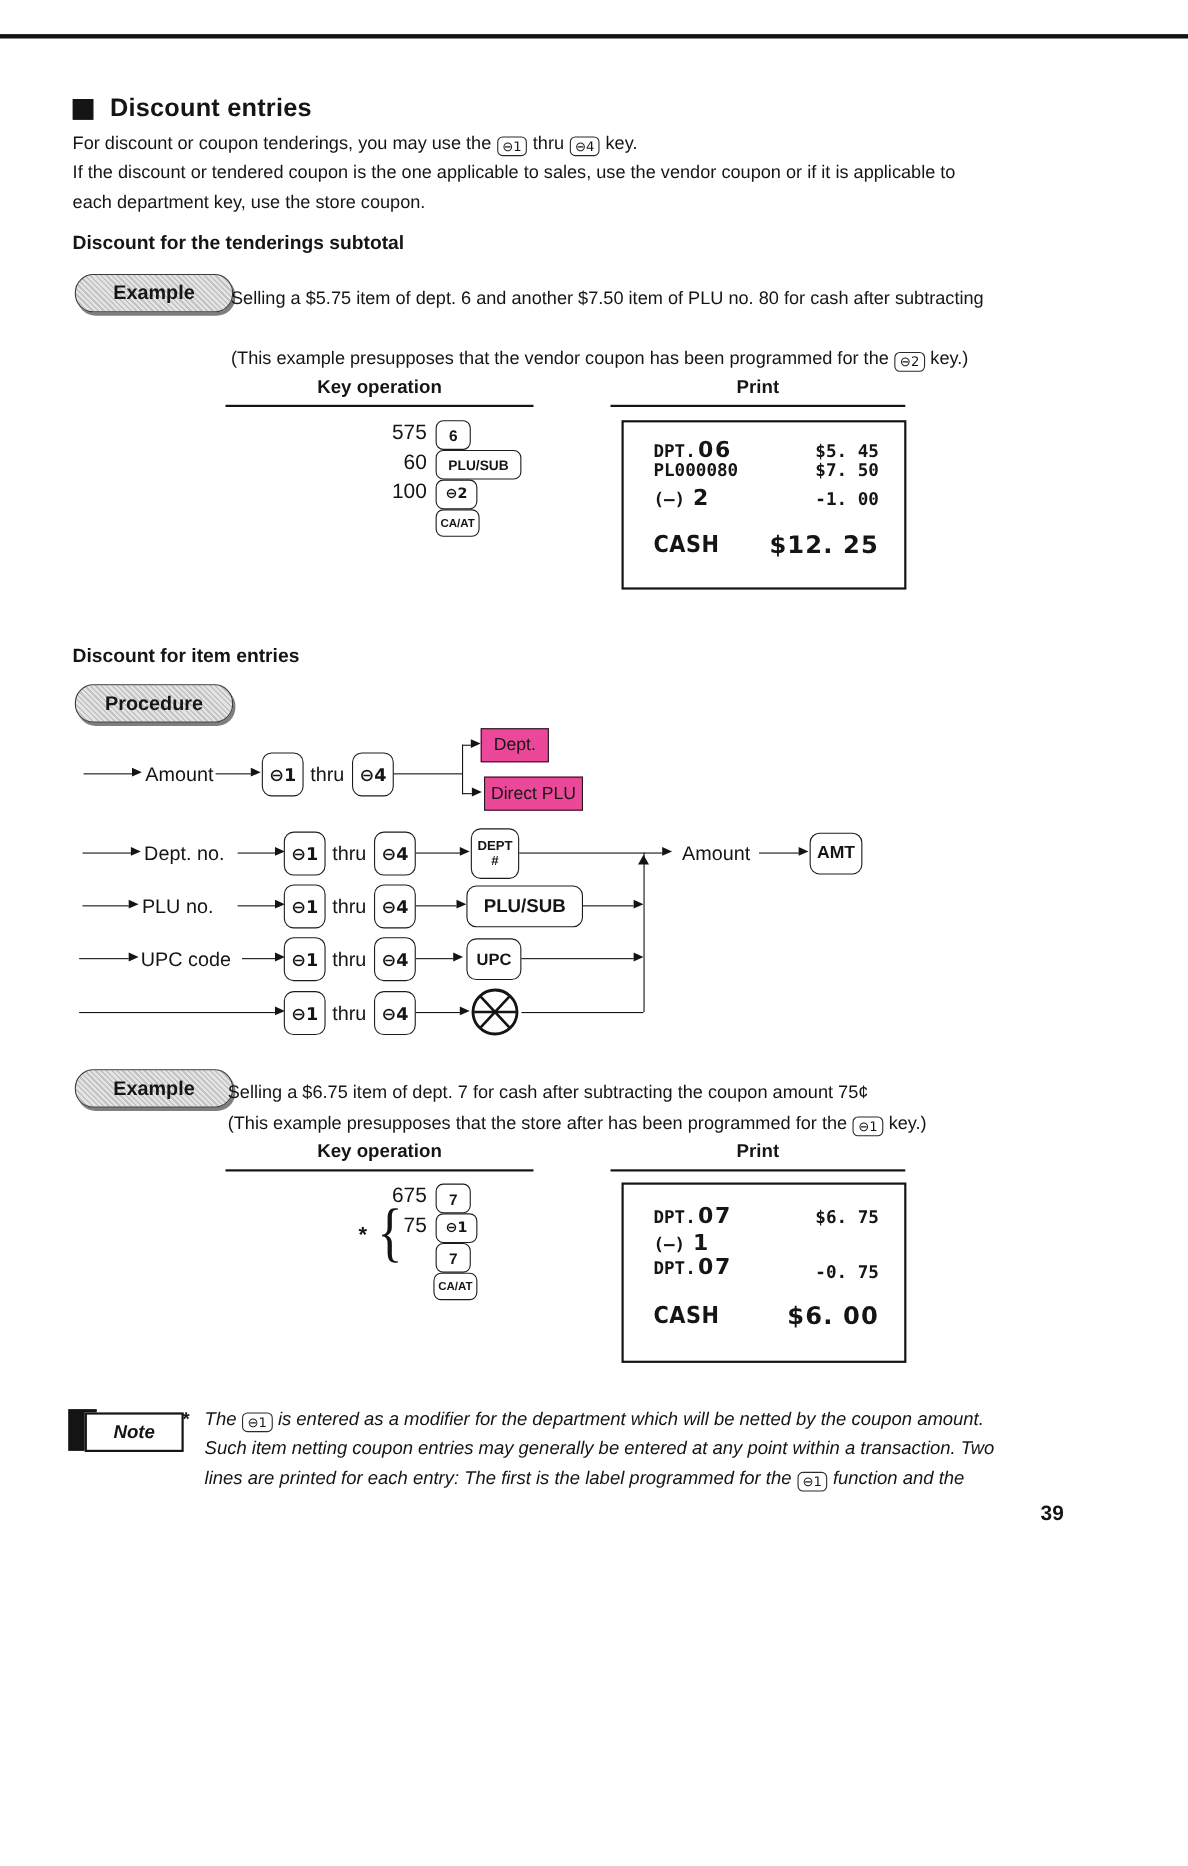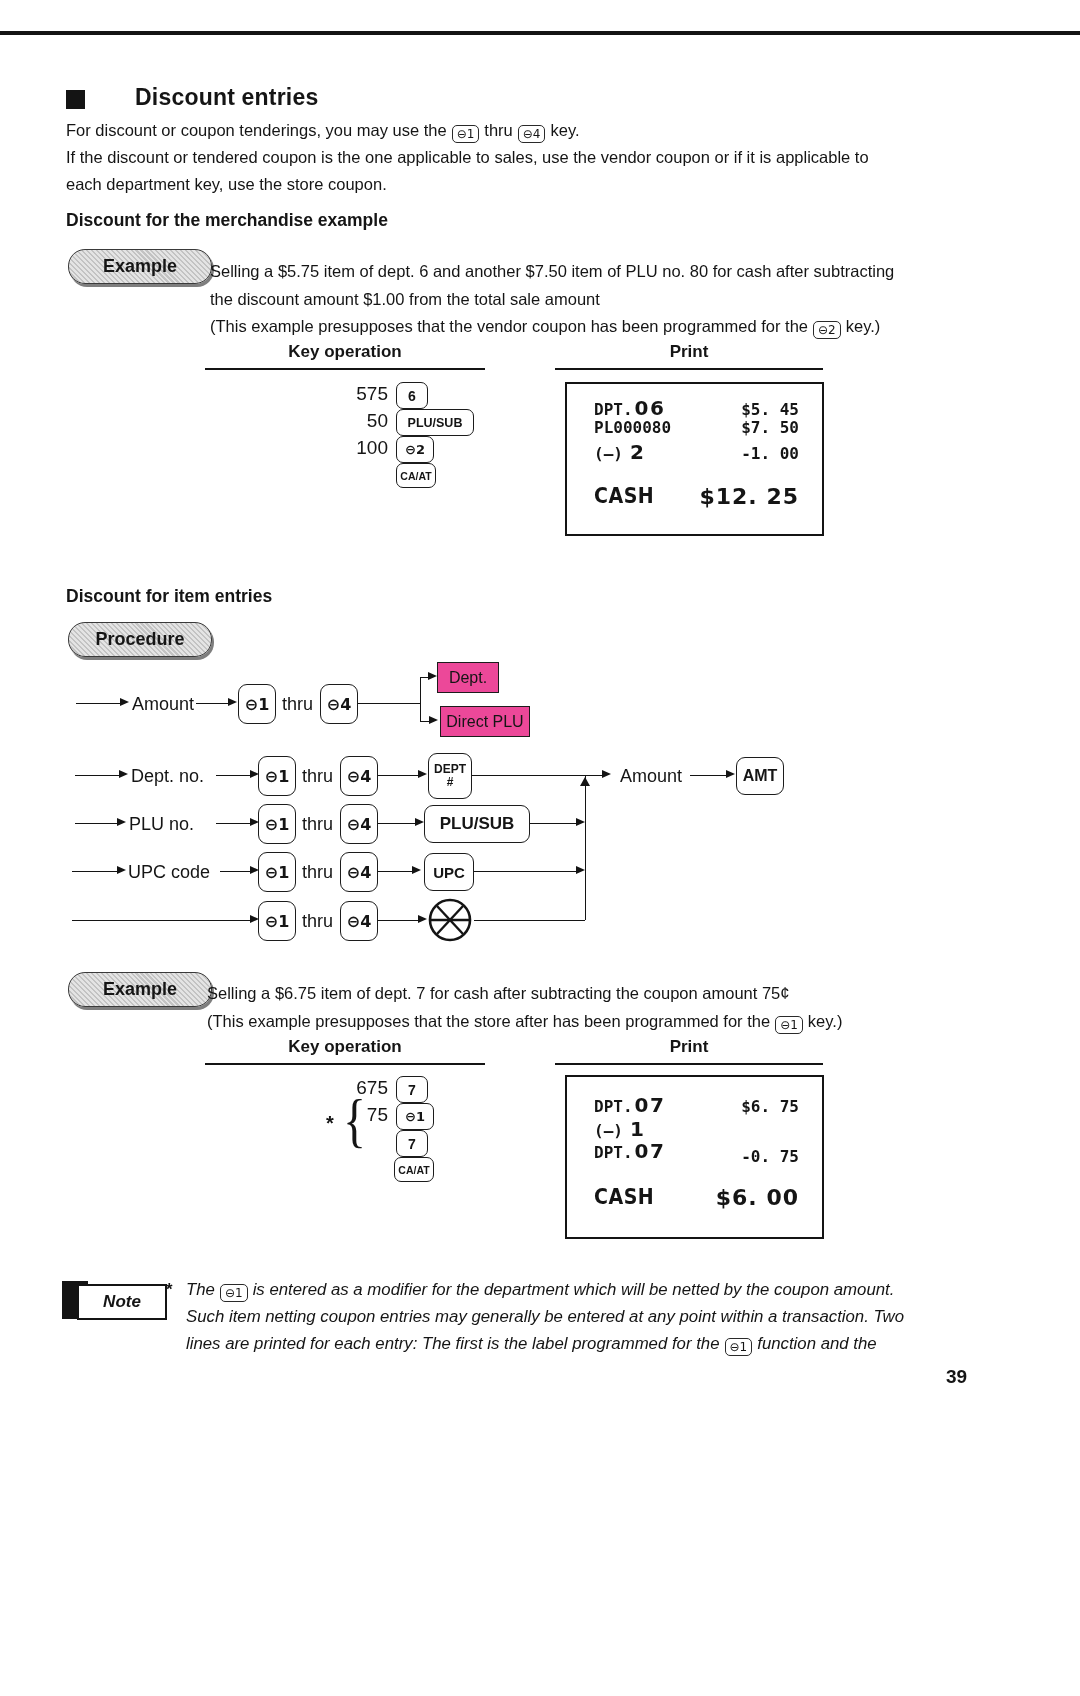--- a/index.html
+++ b/index.html
@@ -1,21 +1,21 @@
 <!DOCTYPE html>
 <html><head>
 <meta charset="utf-8">
 <style>
   html,body{margin:0;padding:0;background:#e8e8e8;}
   #page{position:relative;width:1080px;height:1696px;background:#ffffff;
         font-family:"Liberation Sans",sans-serif;color:#151515;overflow:hidden;}
   .abs{position:absolute;}
   .toprule{position:absolute;left:0;top:31px;width:1080px;height:4px;background:#141414;}
   .title-square{position:absolute;left:66px;top:90px;width:19px;height:19px;background:#141414;}
-  .page-title{position:absolute;left:100px;top:84px;font-size:23px;font-weight:bold;letter-spacing:.2px;margin-left:35px;}
+  .page-title{position:absolute;left:100px;top:84px;font-size:23px;font-weight:bold;letter-spacing:.2px;}
   .body-text{font-size:16.5px;line-height:27px;white-space:nowrap;}
   .chip{display:inline-block;border:1.5px solid #2a2a2a;border-radius:5px;background:#fff;
         padding:0 4px;margin:0 5px;font-family:"DejaVu Sans",sans-serif;font-size:12px;
         line-height:16px;vertical-align:-2px;font-style:normal;}
   .sec-head{position:absolute;font-size:17.5px;font-weight:bold;}
   .pill{position:absolute;width:142px;height:33px;border:1.6px solid #3a3a3a;border-radius:17px;
         background:repeating-linear-gradient(45deg,#c3c3c3 0 1.5px,#e4e4e4 1.5px 3.5px);
         box-shadow:2px 3px 0 rgba(20,20,20,.55);display:flex;align-items:center;justify-content:center;
         font-size:18px;font-weight:bold;}
   .colhead{position:absolute;text-align:center;font-size:17px;font-weight:bold;
@@ -57,34 +57,33 @@
   <div class="toprule"></div>
 
   <div class="title-square"></div>
   <div class="page-title">Discount entries</div>
   <div class="abs body-text" style="left:66px;top:117px;">
     <span>For discount or coupon tenderings, you may use the</span><span class="chip theta">⊖1</span><span>thru</span><span class="chip theta">⊖4</span><span>key.</span>
   </div>
   <div class="abs body-text" style="left:66px;top:144px;">If the discount or tendered coupon is the one applicable to sales, use the vendor coupon or if it is applicable to</div>
   <div class="abs body-text" style="left:66px;top:171px;">each department key, use the store coupon.</div>
 
-  <div class="sec-head" style="left:66px;top:210px;">Discount for the merchandise example</div>
+  <div class="sec-head" style="left:66px;top:210px;">Discount for the tenderings subtotal</div>
   <div class="pill" style="left:68px;top:249px;">Example</div>
   <div class="abs body-text" style="left:210px;top:258px;">Selling a $5.75 item of dept. 6 and another $7.50 item of PLU no. 80 for cash after subtracting</div>
-  <div class="abs body-text" style="left:210px;top:286px;">the discount amount $1.00 from the total sale amount</div>
   <div class="abs body-text" style="left:210px;top:313px;">
     <span>(This example presupposes that the vendor coupon has been programmed for the</span><span class="chip theta">⊖2</span><span>key.)</span>
   </div>
 
   <div class="colhead" style="left:205px;top:342px;width:280px;">Key operation</div>
   <div class="colhead" style="left:555px;top:342px;width:268px;">Print</div>
 
   <div class="kv-num" style="left:280px;top:383px;">575</div>
   <div class="kbtn" style="left:396px;top:382px;width:30px;height:25px;font-size:14px;">6</div>
-  <div class="kv-num" style="left:280px;top:410px;">50</div>
+  <div class="kv-num" style="left:280px;top:410px;">60</div>
   <div class="kbtn" style="left:396px;top:409px;width:76px;height:25px;font-size:12.5px;">PLU/SUB</div>
   <div class="kv-num" style="left:280px;top:437px;">100</div>
   <div class="kbtn theta" style="left:396px;top:436px;width:36px;height:25px;font-size:13px;">⊖2</div>
   <div class="kbtn" style="left:396px;top:463px;width:38px;height:23px;font-size:10.5px;">CA/AT</div>
 
   <div class="receipt" style="left:565px;top:382px;width:255px;height:150px;">
     <div class="rrow" style="top:12px;">
       <span class="rcL"><span>DPT.</span><span class="rcBig">06</span></span>
       <span class="rcR" style="top:4px;">$5. 45</span>
     </div>

